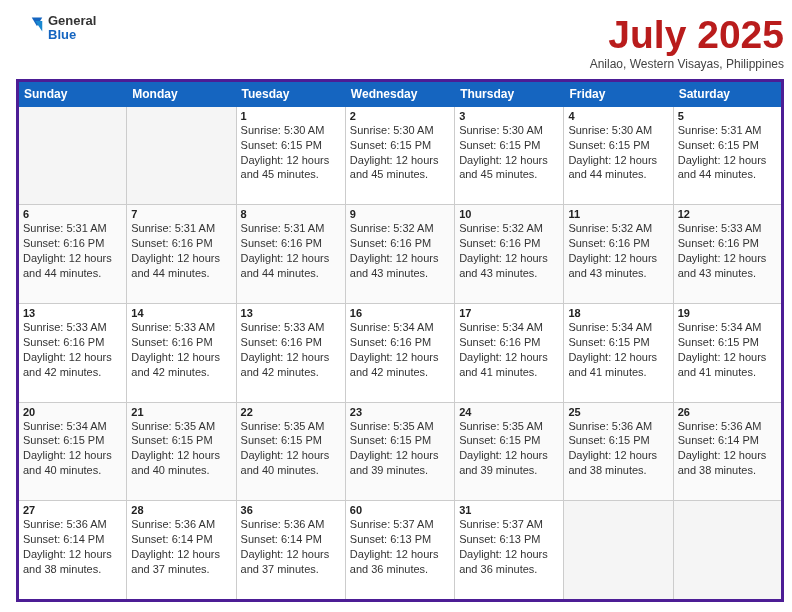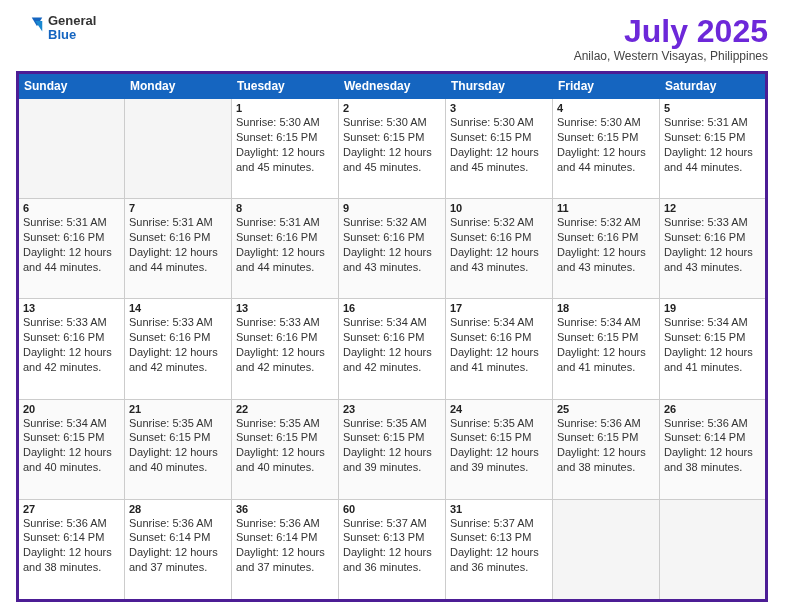--- a/index.html
+++ b/index.html
@@ -6,21 +6,21 @@
     body {
       width: 792px;
       height: 612px;
       font-family: Arial, sans-serif;
       background: #fff;
       overflow: hidden;
     }
     .page {
       width: 792px;
       height: 612px;
-      padding: 14px 24px 10px 16px;
+      padding: 14px 8px 10px 16px;
       display: flex;
       flex-direction: column;
     }
     .header {
       display: flex;
       justify-content: space-between;
       align-items: flex-start;
       margin-bottom: 8px;
     }
     .logo {
@@ -38,23 +38,23 @@
     .logo-general { color: #333; }
     .logo-blue { color: #1565c0; }
     .logo-icon {
       width: 28px;
       height: 28px;
     }
     .title-block {
       text-align: right;
     }
     .month-year {
-      font-size: 32px;
+      font-size: 39px;
       font-weight: bold;
-      color: #6d28d9;
+      color: #b91c1c;
       line-height: 1.1;
     }
     .location {
       font-size: 12px;
       color: #444;
     }
     .calendar {
       flex: 1;
       border: 3px solid #4c1d95;
       border-collapse: collapse;

